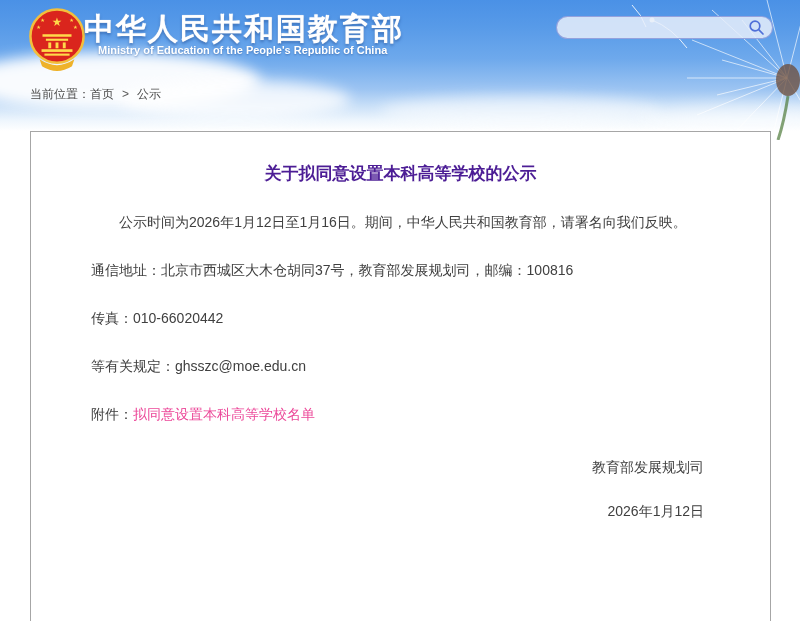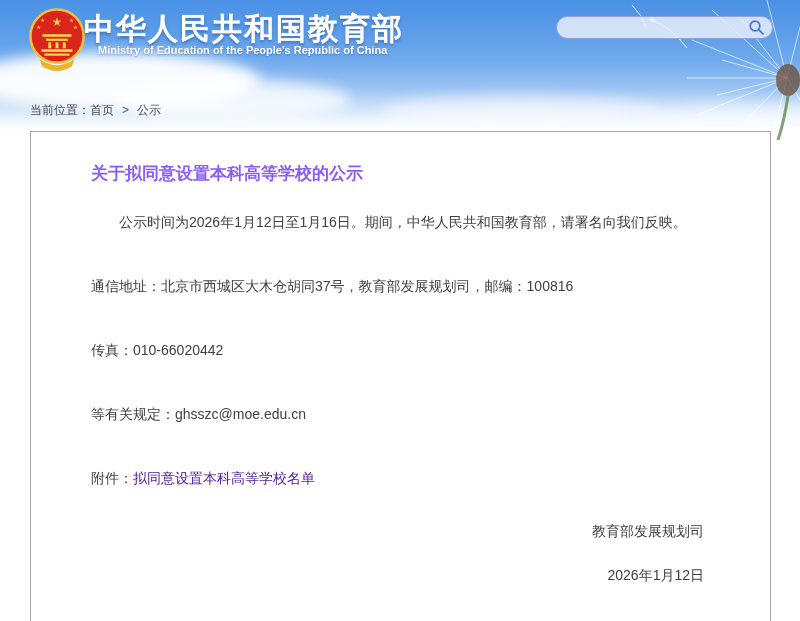--- a/index.html
+++ b/index.html
@@ -55,47 +55,48 @@
     background: transparent; font-size: 12px; color: #334;
     min-width: 0;
   }
   .search-btn {
     border: none; background: transparent; cursor: pointer;
     width: 20px; height: 20px; padding: 0;
     display: flex; align-items: center; justify-content: center;
   }
   
   .breadcrumb {
-    position: absolute; left: 30px; top: 102px;
+    position: absolute; left: 30px; top: 86px;
     font-size: 12px; color: #4a4a4a; z-index: 5;
   }
   .breadcrumb a { color: #4a4a4a; text-decoration: none; cursor: pointer; }
   .breadcrumb .sep { margin: 0 8px; color: #5a5a5a; }
   
   .content-box {
     position: absolute; left: 30px; top: 131px;
     width: 741px; height: 620px;
     background: #ffffff;
     border: 1px solid #a6a6a6;
     padding: 28px 60px 0 60px;
     color: #404040;
     font-size: 14px;
   }
   .notice-title {
-    font-size: 17px; font-weight: bold; color: #8b5cf6;
+    text-align: center;
+    font-size: 17px; font-weight: bold; color: #4c1d95;
     margin: 2px 0 12px 0;
   }
   .para {
     line-height: 27px;
-    margin-top: 37px;
+    margin-top: 21px;
     text-align: justify;
   }
   .para.indent { text-indent: 2em; margin-top: 24px; }
   .attachment-link {
-    color: #4c1d95; text-decoration: none; cursor: pointer;
+    color: #ec4899; text-decoration: none; cursor: pointer;
   }
   .sig-block { text-align: right; padding-right: 6px; }
   .sig-line { margin-top: 26px; line-height: 27px; text-align: right; }
   .date-line { margin-top: 17px; line-height: 27px; }
 </style>
 </head>
 <body>
 
 <div class="page">
 

